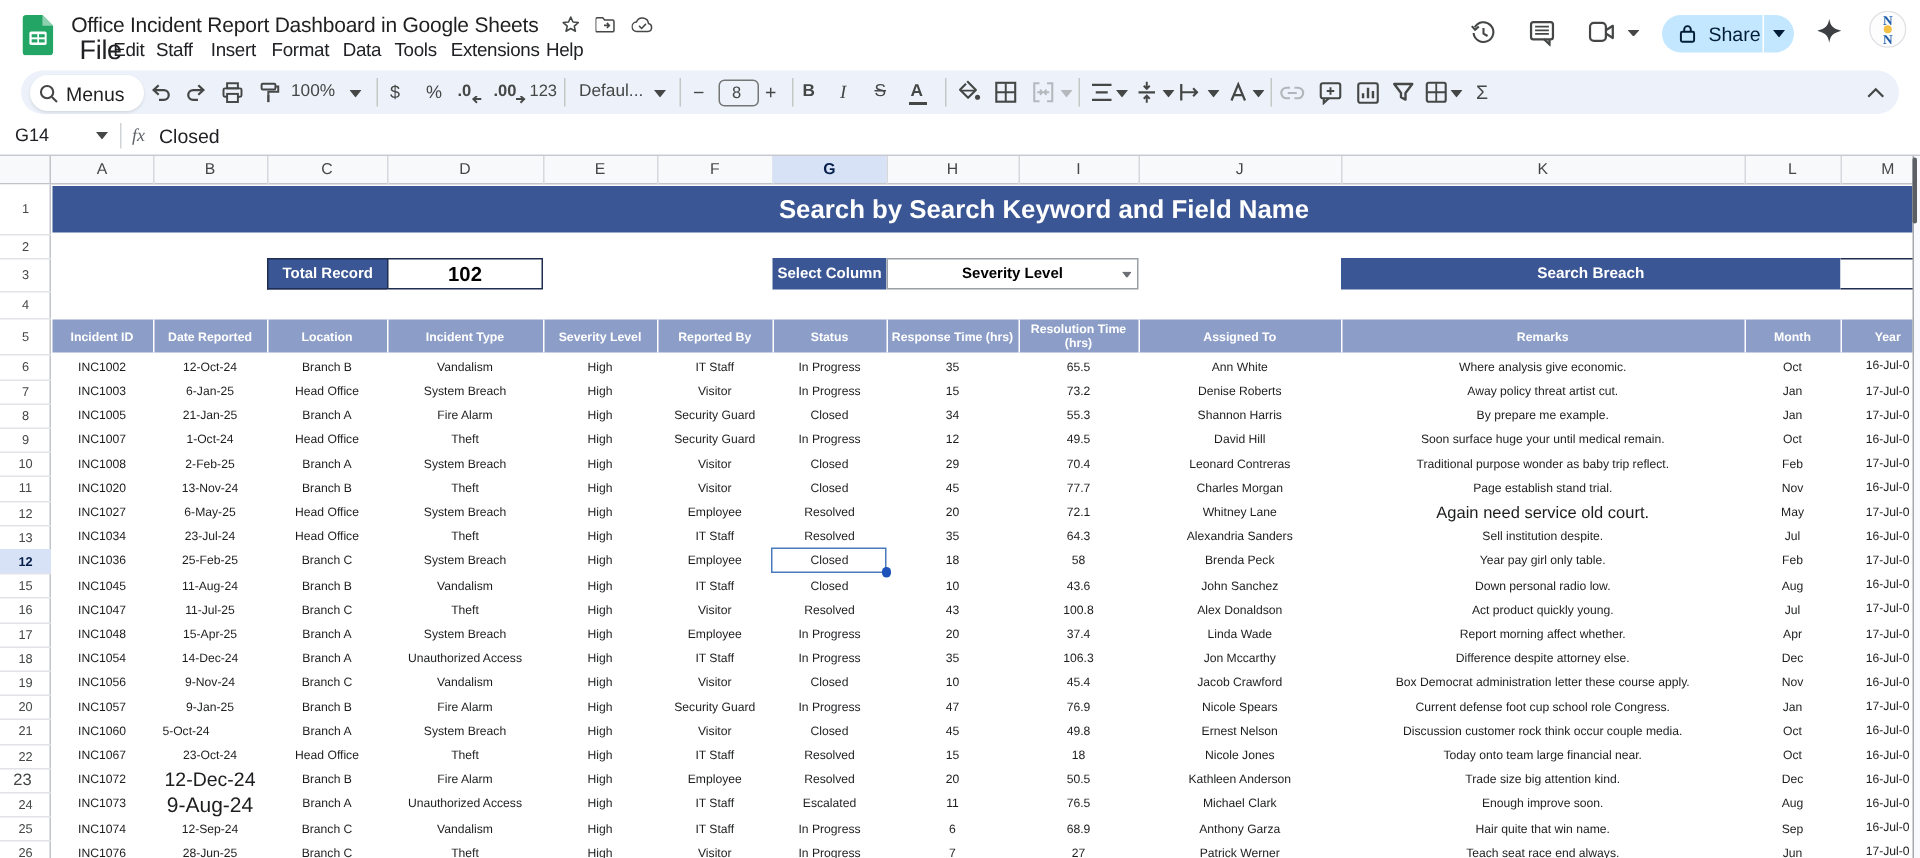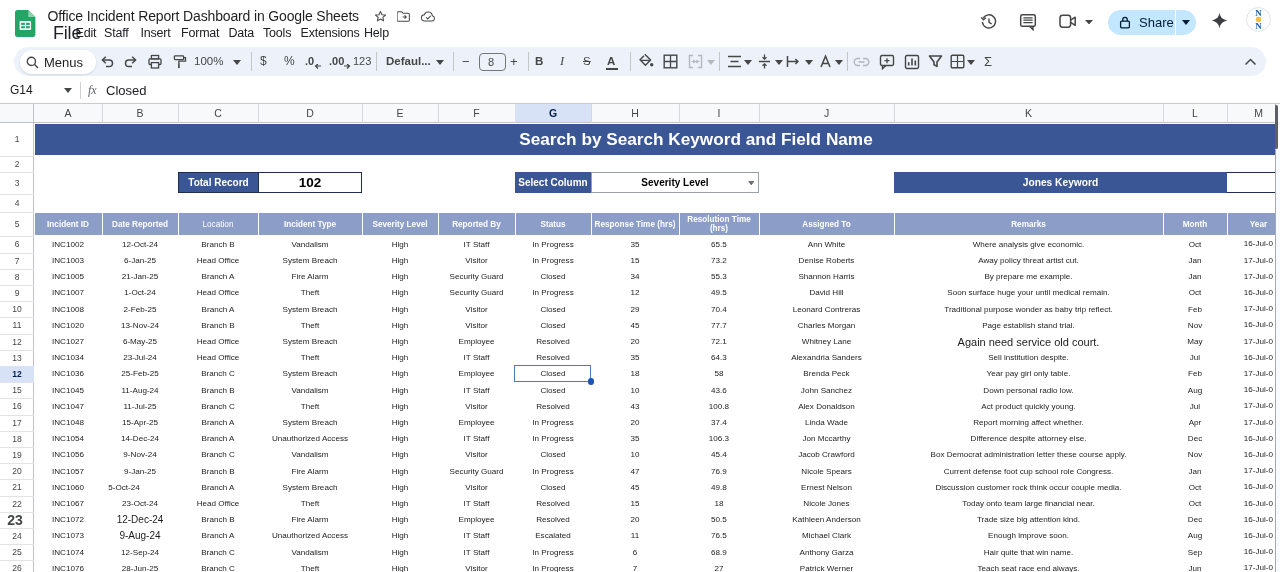--- a/index.html
+++ b/index.html
@@ -110,21 +110,21 @@
 <div class="ab" style="left:305px;top:54px;height:15px;line-height:15px;font-size:11px;font-weight:700;color:#444746;white-space:nowrap">.0</div>
 <svg class="ab" style="left:314px;top:64px" width="7" height="6" viewBox="0 0 7 6">
     <path d="M7 2H2M4 0 1.5 2 4 4.5" fill="none" stroke="#444746" stroke-width="1.2"></path>
   </svg>
 <div class="ab" style="left:329px;top:54px;height:15px;line-height:15px;font-size:11px;font-weight:700;color:#444746;white-space:nowrap">.00</div>
 <svg class="ab" style="left:344px;top:64px" width="7" height="6" viewBox="0 0 7 6">
     <path d="M0 2h5M3 0l2.5 2L3 4.5" fill="none" stroke="#444746" stroke-width="1.2"></path>
   </svg>
 <div class="ab" style="left:353px;top:54px;height:15px;line-height:15px;font-size:11px;font-weight:400;color:#444746;white-space:nowrap">123</div>
 <div class="ab" style="left:376px;top:52px;width:1px;height:19px;background:#c4c7c5"></div>
-<div class="ab" style="left:386px;top:54px;height:15px;line-height:15px;font-size:11.5px;font-weight:700;color:#444746;white-space:nowrap">Defaul...</div>
+<div class="ab" style="left:386px;top:54px;height:15px;line-height:15px;font-size:11.5px;font-weight:400;color:#444746;white-space:nowrap">Defaul...</div>
 <svg class="ab" style="left:436px;top:59.5px" width="8" height="5" viewBox="0 0 8 5">
     <path d="M0 0h8L4 5Z" fill="#444746"></path>
   </svg>
 <div class="ab" style="left:453px;top:52px;width:1px;height:19px;background:#c4c7c5"></div>
 <div class="ab" style="left:462px;top:54px;height:15px;line-height:15px;font-size:13px;font-weight:400;color:#444746;white-space:nowrap">−</div>
 <div class="ab" style="left:478.5px;top:52.5px;width:27px;height:18.5px;border:1px solid #747775;border-radius:4px"></div>
 <div class="ab" style="left:488px;top:54.5px;height:15px;line-height:15px;font-size:11px;font-weight:400;color:#444746;white-space:nowrap">8</div>
 <div class="ab" style="left:510px;top:54px;height:15px;line-height:15px;font-size:13px;font-weight:400;color:#444746;white-space:nowrap">+</div>
 <div class="ab" style="left:527.5px;top:52px;width:1px;height:19px;background:#c4c7c5"></div>
 <div class="ab" style="left:535px;top:54px;height:15px;line-height:15px;font-size:11.5px;font-weight:700;color:#444746;white-space:nowrap">B</div>
@@ -278,45 +278,45 @@
 <div class="ab ctr" style="left:0;top:430.7px;width:34px;height:16.19999999999999px;background:transparent;font-size:8.5px;font-weight:400;color:#444746">18</div>
 <div class="ab" style="left:0;top:446.9px;width:34px;height:1px;background:#e1e3e6"></div>
 <div class="ab ctr" style="left:0;top:446.9px;width:34px;height:16.200000000000045px;background:transparent;font-size:8.5px;font-weight:400;color:#444746">19</div>
 <div class="ab" style="left:0;top:463.1px;width:34px;height:1px;background:#e1e3e6"></div>
 <div class="ab ctr" style="left:0;top:463.1px;width:34px;height:16.19999999999999px;background:transparent;font-size:8.5px;font-weight:400;color:#444746">20</div>
 <div class="ab" style="left:0;top:479.3px;width:34px;height:1px;background:#e1e3e6"></div>
 <div class="ab ctr" style="left:0;top:479.3px;width:34px;height:16.19999999999999px;background:transparent;font-size:8.5px;font-weight:400;color:#444746">21</div>
 <div class="ab" style="left:0;top:495.5px;width:34px;height:1px;background:#e1e3e6"></div>
 <div class="ab ctr" style="left:0;top:495.5px;width:34px;height:16.19999999999999px;background:transparent;font-size:8.5px;font-weight:400;color:#444746">22</div>
 <div class="ab" style="left:0;top:511.7px;width:34px;height:1px;background:#e1e3e6"></div>
-<div class="ab ctr" style="left:0;top:511.7px;width:30px;height:16.19999999999999px;background:transparent;font-size:14px;font-weight:700;color:#444746">23</div>
+<div class="ab ctr" style="left:0;top:511.7px;width:30px;height:16.19999999999999px;background:transparent;font-size:11px;font-weight:400;color:#444746">23</div>
 <div class="ab" style="left:0;top:527.9px;width:34px;height:1px;background:#e1e3e6"></div>
 <div class="ab ctr" style="left:0;top:527.9px;width:34px;height:16.200000000000045px;background:transparent;font-size:8.5px;font-weight:400;color:#444746">24</div>
 <div class="ab" style="left:0;top:544.1px;width:34px;height:1px;background:#e1e3e6"></div>
 <div class="ab ctr" style="left:0;top:544.1px;width:34px;height:16.199999999999932px;background:transparent;font-size:8.5px;font-weight:400;color:#444746">25</div>
 <div class="ab" style="left:0;top:560.3px;width:34px;height:1px;background:#e1e3e6"></div>
 <div class="ab ctr" style="left:0;top:560.3px;width:34px;height:16.200000000000045px;background:transparent;font-size:8.5px;font-weight:400;color:#444746">26</div>
 
 <div class="ab" style="left:35px;top:123.8px;width:1240px;height:31.5px;background:#3B5694"></div>
 <div class="ab" style="left:35px;top:123.8px;width:1322px;height:31.5px;display:flex;align-items:center;justify-content:center;font-size:17.2px;font-weight:700;color:#fff;overflow:hidden">Search by Search Keyword and Field Name</div>
 <div class="ab ctr" style="left:178px;top:171.5px;width:80px;height:21.5px;background:#3B5694;border:1.5px solid #1f2d50;border-right:none;font-size:10px;font-weight:700;color:#fff">Total Record</div>
 <div class="ab ctr" style="left:258px;top:171.5px;width:104px;height:21.5px;background:#fff;border:1.5px solid #1f2d50;font-size:13.5px;font-weight:700;color:#000">102</div>
 <div class="ab ctr" style="left:515px;top:171.5px;width:76px;height:21.5px;background:#3B5694;font-size:10px;font-weight:700;color:#fff;white-space:nowrap">Select Column</div>
 <div class="ab ctr" style="left:591px;top:171.5px;width:168px;height:21.5px;background:#fff;border:1px solid #9aa0a6;font-size:10px;font-weight:700;color:#000">Severity Level</div>
 <svg class="ab" style="left:747.5px;top:180.5px" width="6.5" height="4.5" viewBox="0 0 9 6">
     <path d="M0 0h9L4.5 6Z" fill="#6b6f74"></path>
   </svg>
-<div class="ab ctr" style="left:894px;top:171.5px;width:333px;height:21.5px;background:#3B5694;font-size:10.2px;font-weight:700;color:#fff">Jones Keyword</div>
+<div class="ab ctr" style="left:894px;top:171.5px;width:333px;height:21.5px;background:#3B5694;font-size:10.2px;font-weight:700;color:#fff">Search Breach</div>
 <div class="ab" style="left:1227px;top:171.5px;width:51px;height:21.5px;background:#fff;border-top:1.5px solid #1f2d50;border-bottom:1.5px solid #1f2d50"></div>
 <div class="ab" style="left:35px;top:213.2px;width:1240px;height:22.2px;background:#8C9EC8"></div>
 <div class="ab ctr" style="left:34px;top:213.2px;width:68px;height:22.2px;font-size:8.2px;font-weight:700;color:#fff;line-height:9.2px;white-space:nowrap">Incident ID</div>
 <div class="ab" style="left:102px;top:213.2px;width:1px;height:22.2px;background:#fff"></div>
 <div class="ab ctr" style="left:102px;top:213.2px;width:76px;height:22.2px;font-size:8.2px;font-weight:700;color:#fff;line-height:9.2px;white-space:nowrap">Date Reported</div>
 <div class="ab" style="left:178px;top:213.2px;width:1px;height:22.2px;background:#fff"></div>
-<div class="ab ctr" style="left:178px;top:213.2px;width:80px;height:22.2px;font-size:8.2px;font-weight:400;color:#fff;line-height:9.2px;white-space:nowrap">Location</div>
+<div class="ab ctr" style="left:178px;top:213.2px;width:80px;height:22.2px;font-size:8.2px;font-weight:700;color:#fff;line-height:9.2px;white-space:nowrap">Location</div>
 <div class="ab" style="left:258px;top:213.2px;width:1px;height:22.2px;background:#fff"></div>
 <div class="ab ctr" style="left:258px;top:213.2px;width:104px;height:22.2px;font-size:8.2px;font-weight:700;color:#fff;line-height:9.2px;white-space:nowrap">Incident Type</div>
 <div class="ab" style="left:362px;top:213.2px;width:1px;height:22.2px;background:#fff"></div>
 <div class="ab ctr" style="left:362px;top:213.2px;width:76px;height:22.2px;font-size:8.2px;font-weight:700;color:#fff;line-height:9.2px;white-space:nowrap">Severity Level</div>
 <div class="ab" style="left:438px;top:213.2px;width:1px;height:22.2px;background:#fff"></div>
 <div class="ab ctr" style="left:438px;top:213.2px;width:77px;height:22.2px;font-size:8.2px;font-weight:700;color:#fff;line-height:9.2px;white-space:nowrap">Reported By</div>
 <div class="ab" style="left:515px;top:213.2px;width:1px;height:22.2px;background:#fff"></div>
 <div class="ab ctr" style="left:515px;top:213.2px;width:76px;height:22.2px;font-size:8.2px;font-weight:700;color:#fff;line-height:9.2px;white-space:nowrap">Status</div>
 <div class="ab" style="left:591px;top:213.2px;width:1px;height:22.2px;background:#fff"></div>
 <div class="ab ctr" style="left:591px;top:213.2px;width:88px;height:22.2px;font-size:8.2px;font-weight:700;color:#fff;line-height:9.2px;white-space:nowrap">Response Time (hrs)</div>
@@ -545,34 +545,34 @@
 <div class="ab ctr" style="left:362px;top:495.5px;width:76px;height:16.2px;font-size:8.1px;color:#1c1d1f">High</div>
 <div class="ab ctr" style="left:438px;top:495.5px;width:77px;height:16.2px;font-size:8.1px;color:#1c1d1f">IT Staff</div>
 <div class="ab ctr" style="left:515px;top:495.5px;width:76px;height:16.2px;font-size:8.1px;color:#1c1d1f">Resolved</div>
 <div class="ab ctr" style="left:591px;top:495.5px;width:88px;height:16.2px;font-size:8.1px;color:#1c1d1f">15</div>
 <div class="ab ctr" style="left:679px;top:495.5px;width:80px;height:16.2px;font-size:8.1px;color:#1c1d1f">18</div>
 <div class="ab ctr" style="left:759px;top:495.5px;width:135px;height:16.2px;font-size:8.1px;color:#1c1d1f">Nicole Jones</div>
 <div class="ab ctr" style="left:894px;top:495.5px;width:269px;height:16.2px;font-size:8.1px;color:#1c1d1f">Today onto team large financial near.</div>
 <div class="ab ctr" style="left:1163px;top:495.5px;width:64px;height:16.2px;font-size:8.1px;color:#1c1d1f">Oct</div>
 <div class="ab" style="left:1227px;top:495.5px;width:46px;height:16.2px;line-height:16.2px;text-align:right;font-size:8.1px;color:#1c1d1f">16-Jul-0</div>
 <div class="ab ctr" style="left:34px;top:511.7px;width:68px;height:16.2px;font-size:8.1px;color:#1c1d1f">INC1072</div>
-<div class="ab ctr" style="left:102px;top:511.7px;width:76px;height:16.2px;font-size:10px;color:#1c1d1f">12-Dec-24</div>
+<div class="ab ctr" style="left:102px;top:511.7px;width:76px;height:16.2px;font-size:13px;color:#1c1d1f">12-Dec-24</div>
 <div class="ab ctr" style="left:178px;top:511.7px;width:80px;height:16.2px;font-size:8.1px;color:#1c1d1f">Branch B</div>
 <div class="ab ctr" style="left:258px;top:511.7px;width:104px;height:16.2px;font-size:8.1px;color:#1c1d1f">Fire Alarm</div>
 <div class="ab ctr" style="left:362px;top:511.7px;width:76px;height:16.2px;font-size:8.1px;color:#1c1d1f">High</div>
 <div class="ab ctr" style="left:438px;top:511.7px;width:77px;height:16.2px;font-size:8.1px;color:#1c1d1f">Employee</div>
 <div class="ab ctr" style="left:515px;top:511.7px;width:76px;height:16.2px;font-size:8.1px;color:#1c1d1f">Resolved</div>
 <div class="ab ctr" style="left:591px;top:511.7px;width:88px;height:16.2px;font-size:8.1px;color:#1c1d1f">20</div>
 <div class="ab ctr" style="left:679px;top:511.7px;width:80px;height:16.2px;font-size:8.1px;color:#1c1d1f">50.5</div>
 <div class="ab ctr" style="left:759px;top:511.7px;width:135px;height:16.2px;font-size:8.1px;color:#1c1d1f">Kathleen Anderson</div>
 <div class="ab ctr" style="left:894px;top:511.7px;width:269px;height:16.2px;font-size:8.1px;color:#1c1d1f">Trade size big attention kind.</div>
 <div class="ab ctr" style="left:1163px;top:511.7px;width:64px;height:16.2px;font-size:8.1px;color:#1c1d1f">Dec</div>
 <div class="ab" style="left:1227px;top:511.7px;width:46px;height:16.2px;line-height:16.2px;text-align:right;font-size:8.1px;color:#1c1d1f">16-Jul-0</div>
 <div class="ab ctr" style="left:34px;top:527.9px;width:68px;height:16.2px;font-size:8.1px;color:#1c1d1f">INC1073</div>
-<div class="ab ctr" style="left:102px;top:527.9px;width:76px;height:16.2px;font-size:10px;color:#1c1d1f">9-Aug-24</div>
+<div class="ab ctr" style="left:102px;top:527.9px;width:76px;height:16.2px;font-size:14px;color:#1c1d1f">9-Aug-24</div>
 <div class="ab ctr" style="left:178px;top:527.9px;width:80px;height:16.2px;font-size:8.1px;color:#1c1d1f">Branch A</div>
 <div class="ab ctr" style="left:258px;top:527.9px;width:104px;height:16.2px;font-size:8.1px;color:#1c1d1f">Unauthorized Access</div>
 <div class="ab ctr" style="left:362px;top:527.9px;width:76px;height:16.2px;font-size:8.1px;color:#1c1d1f">High</div>
 <div class="ab ctr" style="left:438px;top:527.9px;width:77px;height:16.2px;font-size:8.1px;color:#1c1d1f">IT Staff</div>
 <div class="ab ctr" style="left:515px;top:527.9px;width:76px;height:16.2px;font-size:8.1px;color:#1c1d1f">Escalated</div>
 <div class="ab ctr" style="left:591px;top:527.9px;width:88px;height:16.2px;font-size:8.1px;color:#1c1d1f">11</div>
 <div class="ab ctr" style="left:679px;top:527.9px;width:80px;height:16.2px;font-size:8.1px;color:#1c1d1f">76.5</div>
 <div class="ab ctr" style="left:759px;top:527.9px;width:135px;height:16.2px;font-size:8.1px;color:#1c1d1f">Michael Clark</div>
 <div class="ab ctr" style="left:894px;top:527.9px;width:269px;height:16.2px;font-size:8.1px;color:#1c1d1f">Enough improve soon.</div>
 <div class="ab ctr" style="left:1163px;top:527.9px;width:64px;height:16.2px;font-size:8.1px;color:#1c1d1f">Aug</div>

